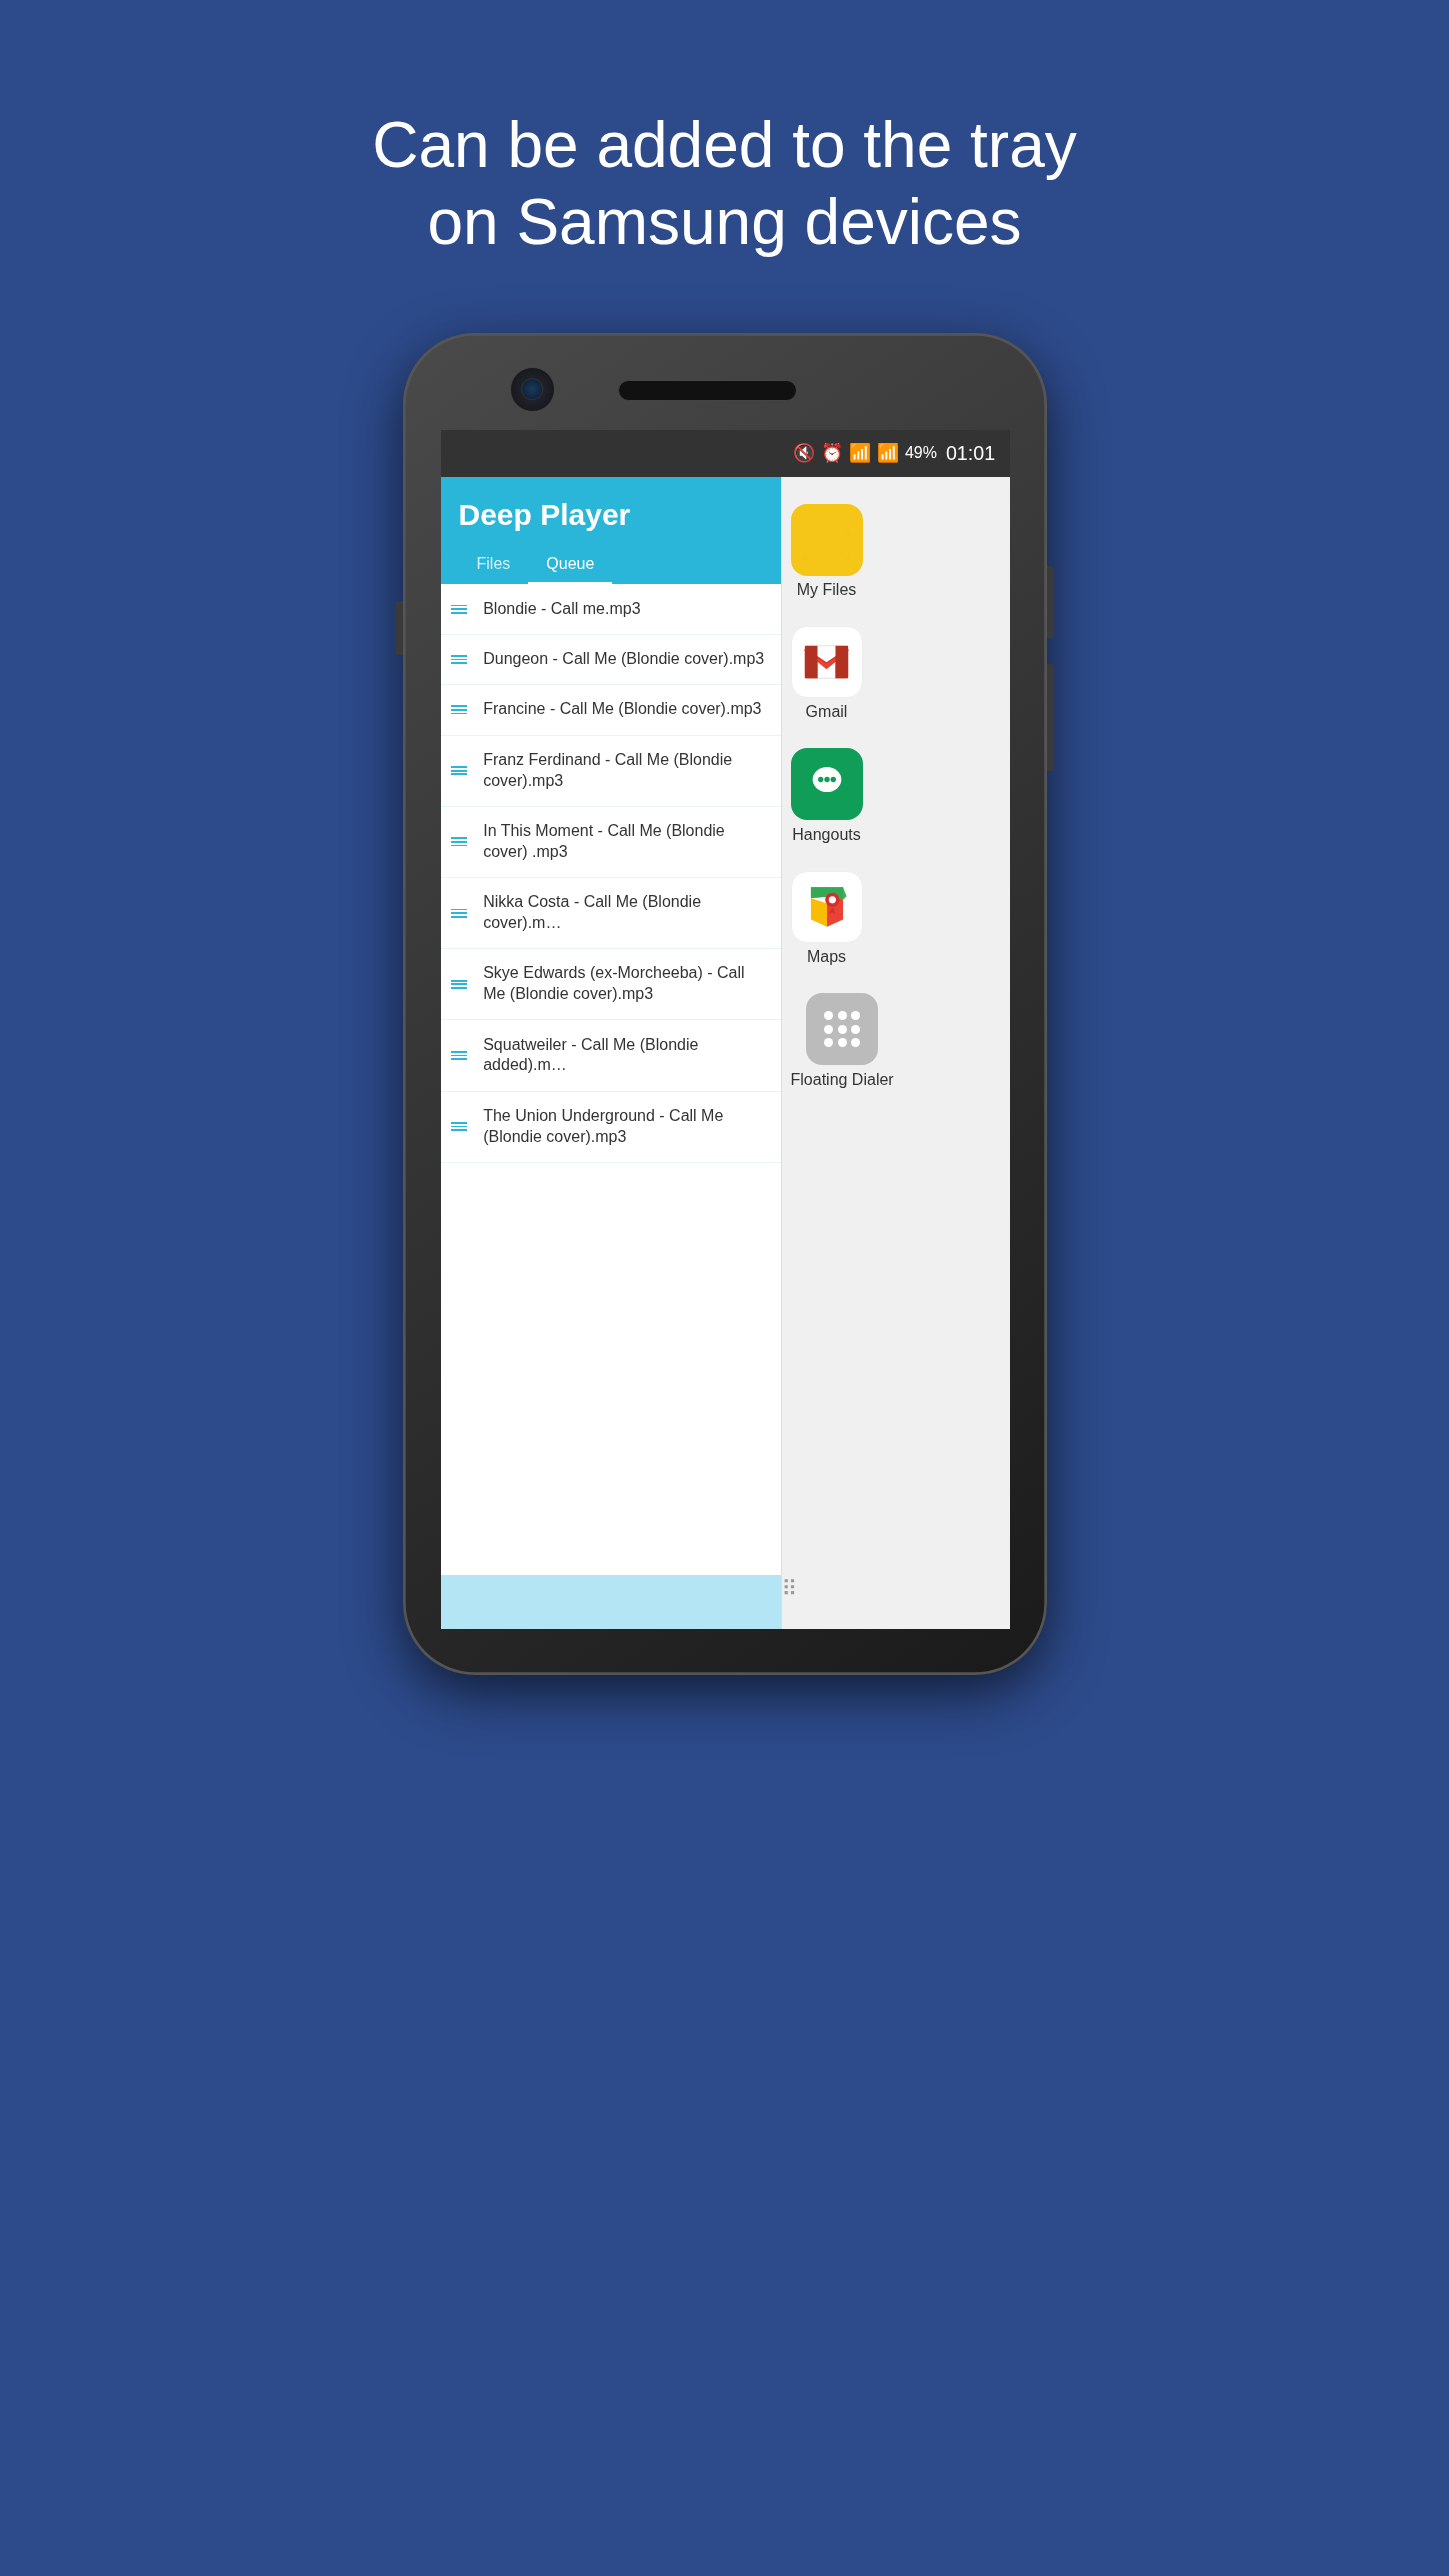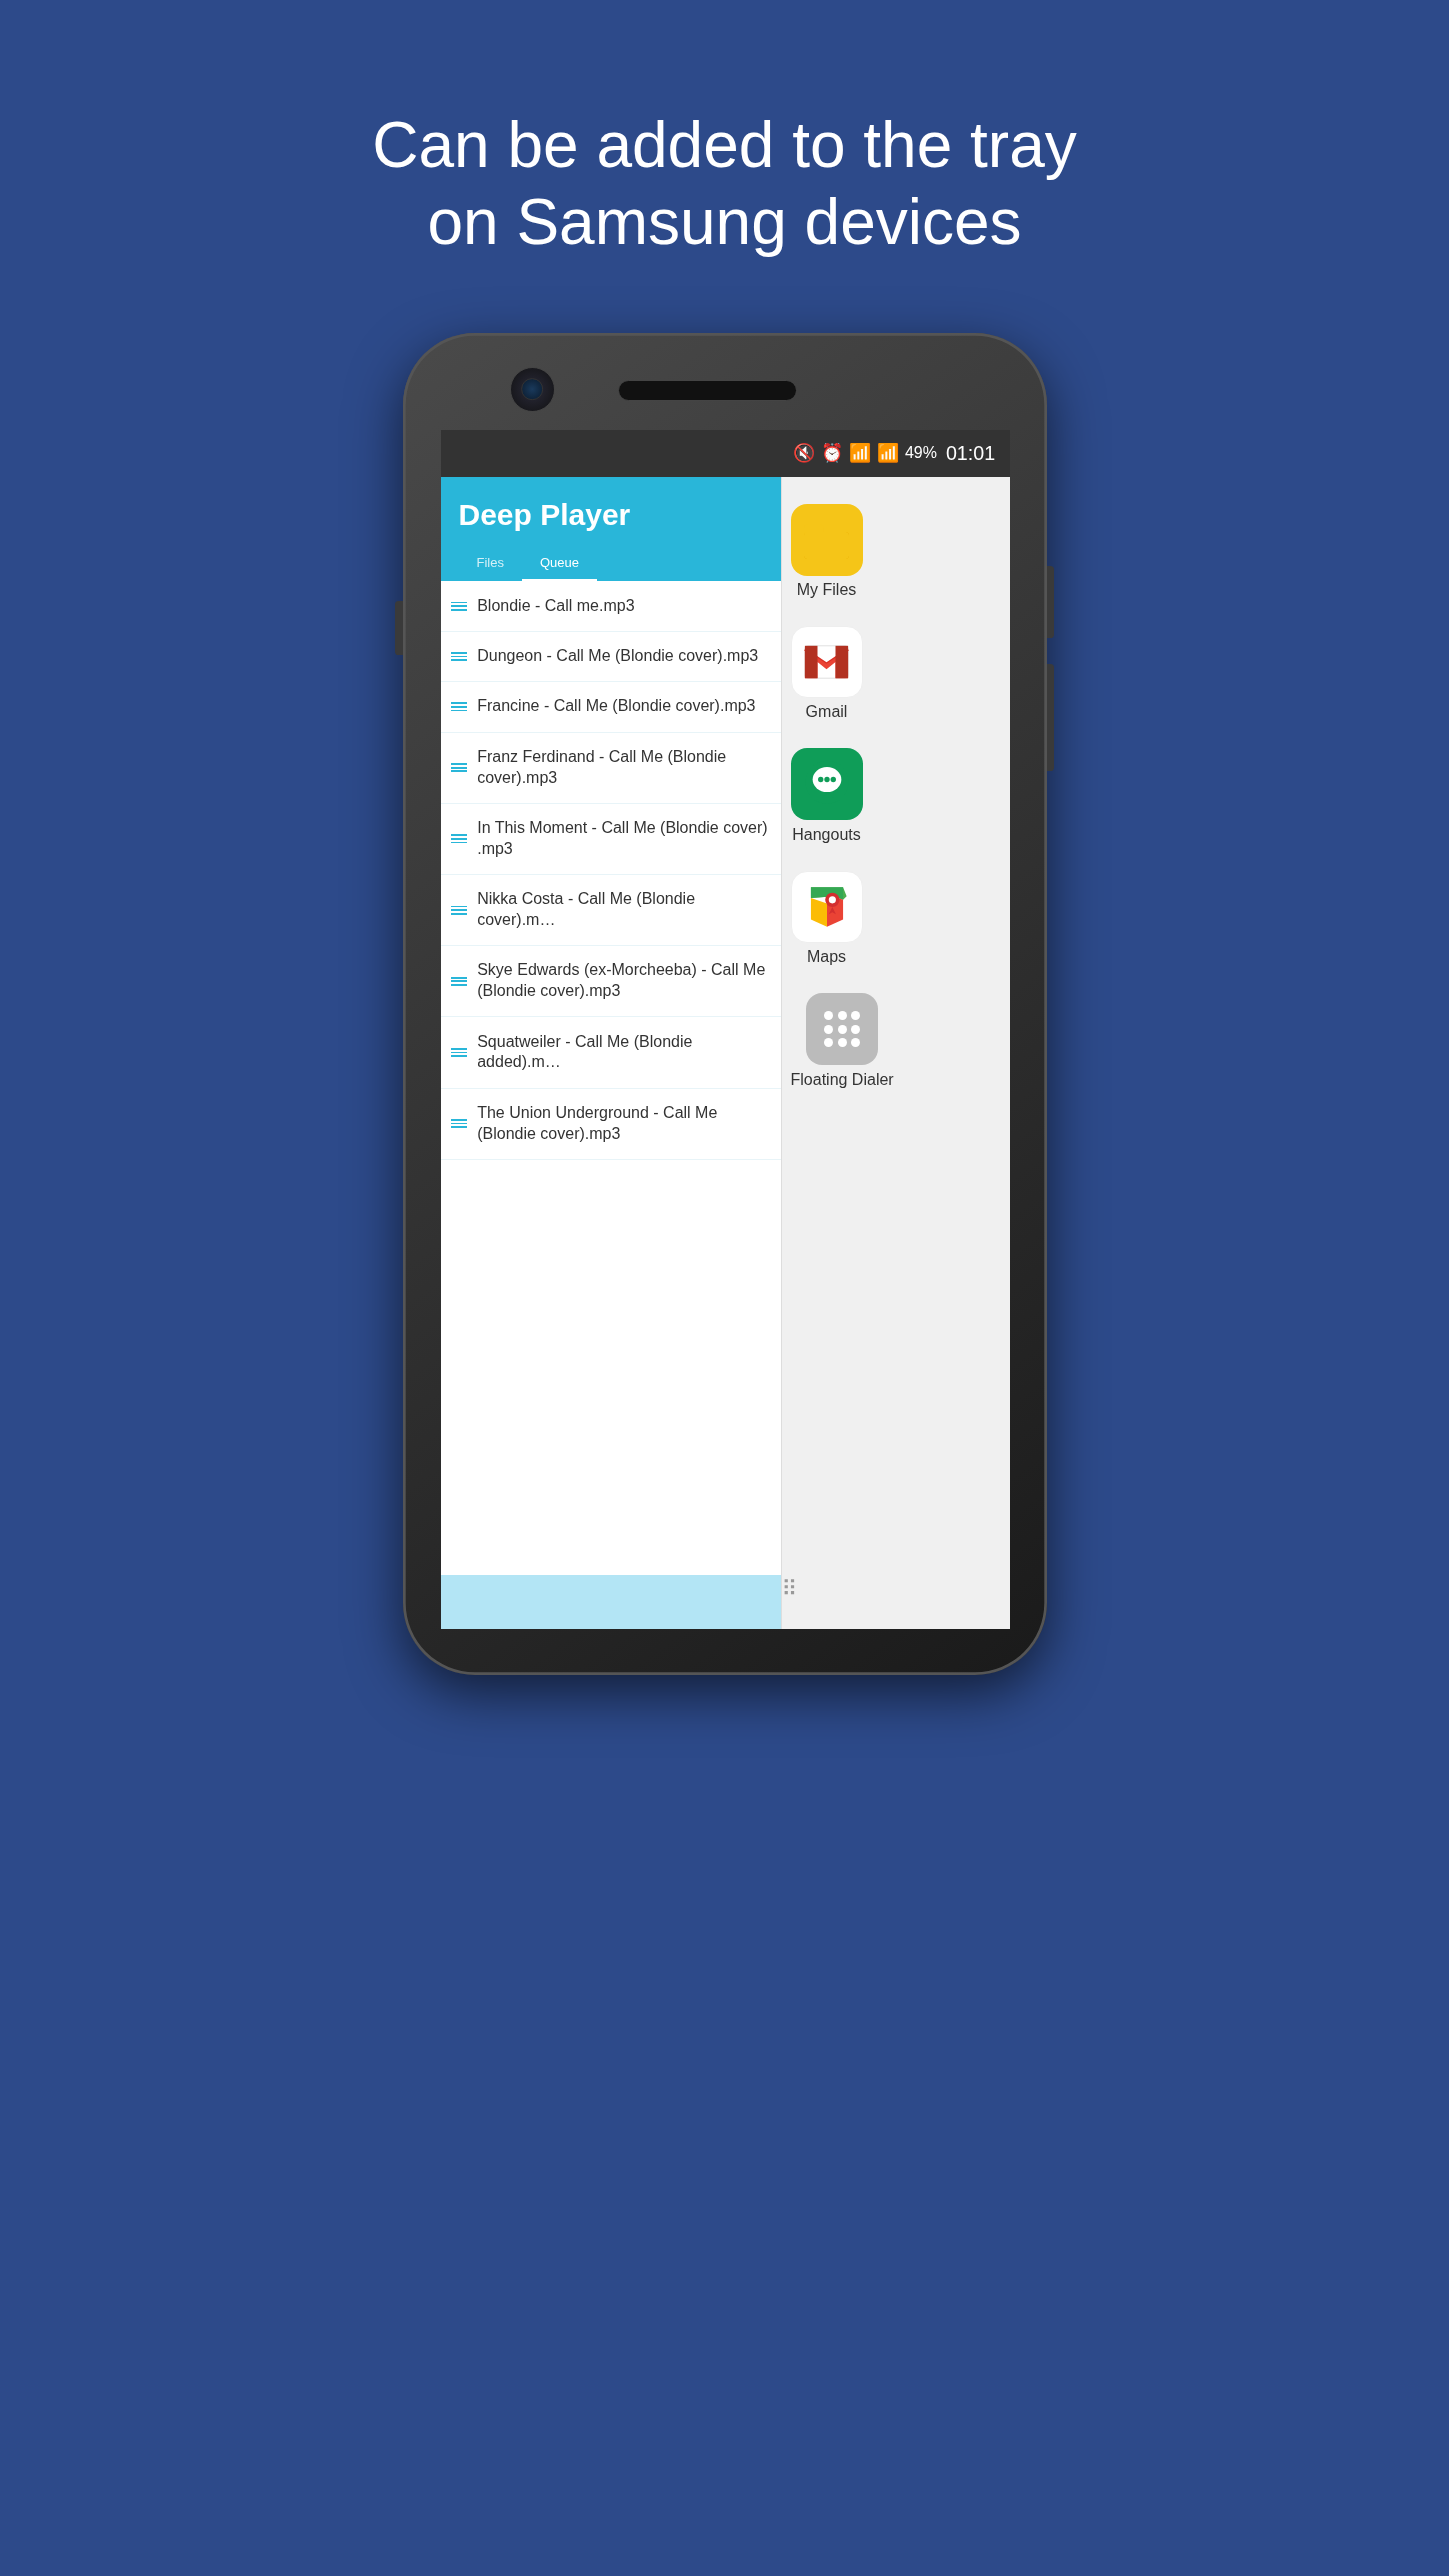--- a/index.html
+++ b/index.html
@@ -160,21 +160,21 @@
       padding-bottom: 14.3px;
     }
 
     .app-tabs {
       display: flex;
       gap: 0;
     }
 
     .tab {
       padding: 9px 18px;
-      font-size: 13px;
+      font-size: 16px;
       color: rgba(255,255,255,0.8);
       cursor: pointer;
       border-bottom: 2.7px solid transparent;
     }
 
     .tab.active {
       color: white;
       border-bottom: 2.7px solid white;
     }
 
@@ -183,21 +183,21 @@
       flex: 1;
       overflow: hidden;
       background: white;
     }
 
     .file-item {
       display: flex;
       align-items: center;
       padding: 14.3px 10.7px;
       border-bottom: 0.9px solid #e8f4f8;
-      gap: 10px;
+      gap: 16px;
     }
 
     .file-item-icon {
       color: #29b6d9;
       font-size: 16px;
       flex-shrink: 0;
       line-height: 1;
     }
 
     .file-item-icon span {

